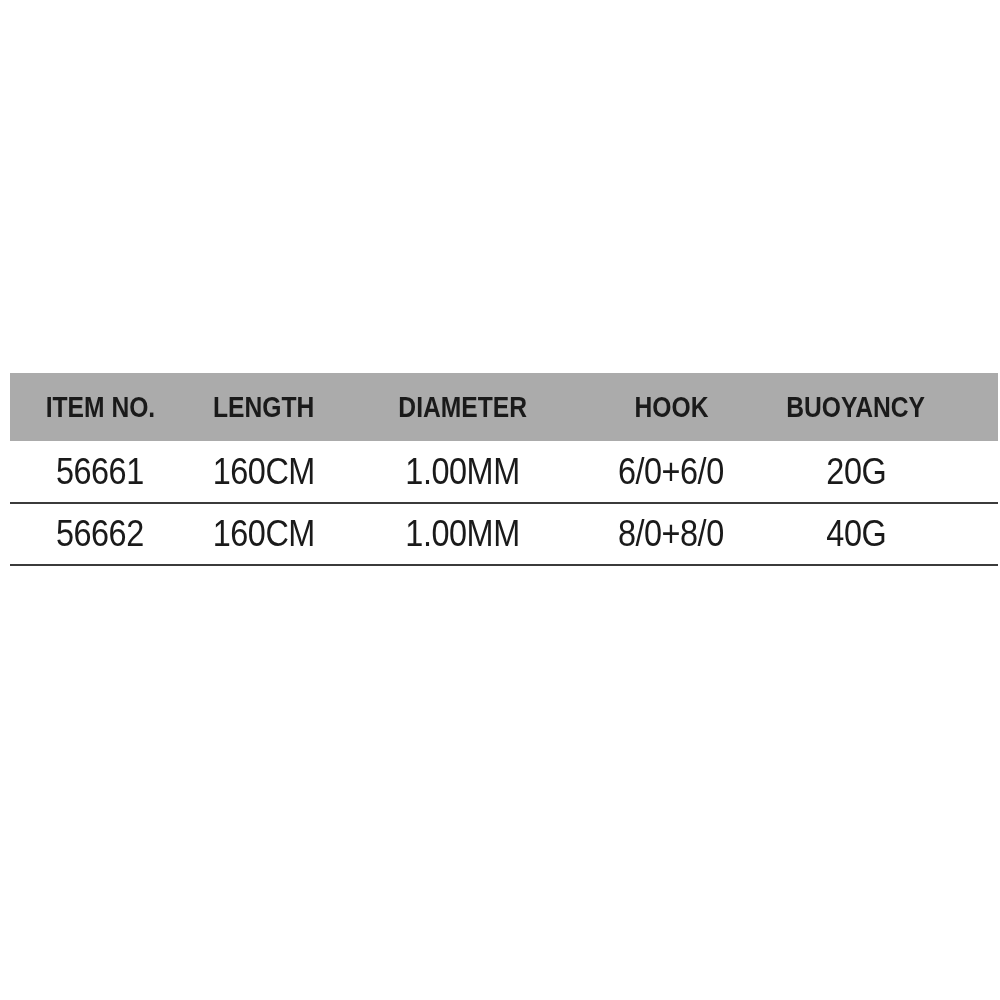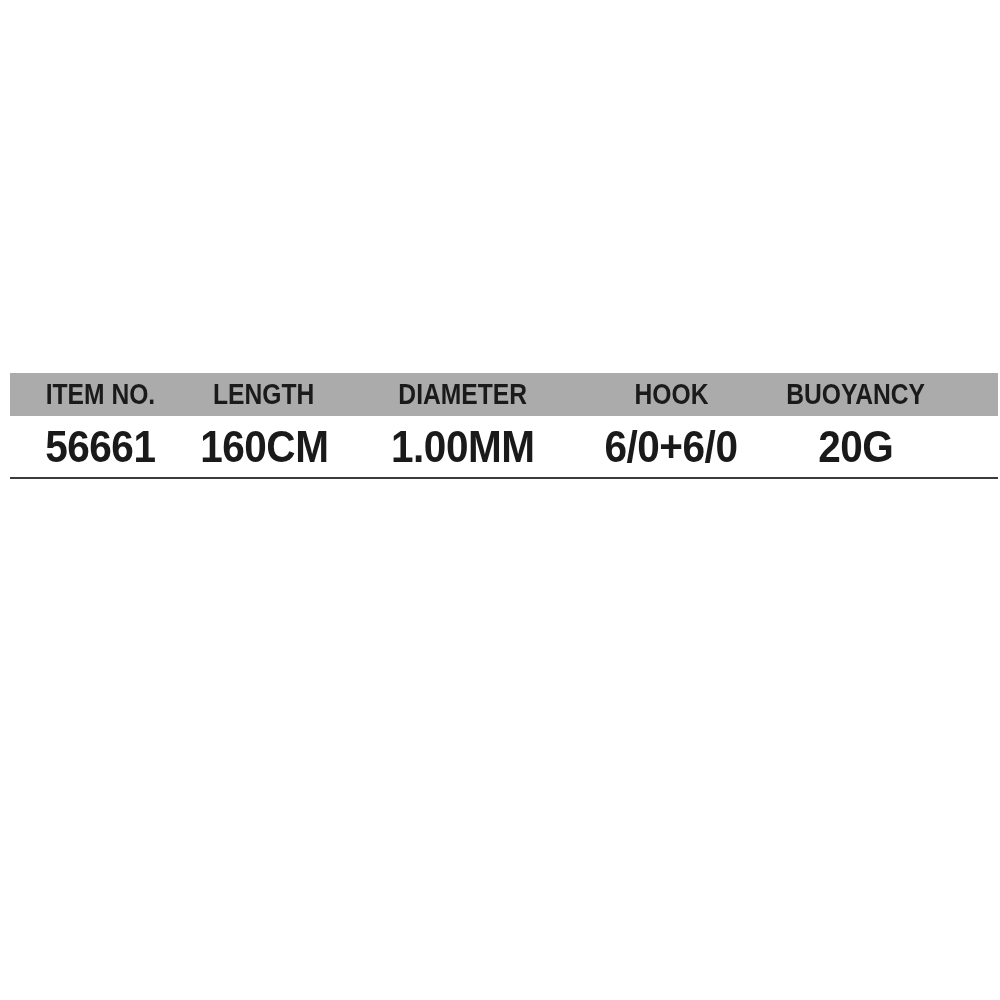--- a/index.html
+++ b/index.html
@@ -29,36 +29,36 @@
     table-layout:fixed;
   }
   table.spec th, table.spec td{
     text-align:center;
     vertical-align:middle;
     padding:0;
     white-space:nowrap;
     overflow:visible;
   }
   thead tr{
-    height:43px;
+    height:68px;
     background:var(--header-bg);
   }
   thead th{
     font-weight:bold;
     font-size:29px;
     color:var(--text-color);
   }
   tbody tr{
     height:62px;
     background:transparent;
     border-bottom:2px solid var(--line-color);
   }
   tbody td{
-    font-weight:bold;
-    font-size:45px;
+    font-weight:normal;
+    font-size:36px;
     color:var(--text-color);
   }
   
   .cnd{
     display:inline-block;
     transform:scaleX(0.9);
     transform-origin:center center;
     letter-spacing:-0.5px;
   }
   thead .cnd{
@@ -91,15 +91,23 @@
     </thead>
     <tbody>
       <tr>
         <td><span class="cnd">56661</span></td>
         <td><span class="cnd">160CM</span></td>
         <td><span class="cnd">1.00MM</span></td>
         <td><span class="cnd">6/0+6/0</span></td>
         <td><span class="cnd">20G</span></td>
         <td></td>
       </tr>
+      <tr>
+        <td><span class="cnd">56662</span></td>
+        <td><span class="cnd">160CM</span></td>
+        <td><span class="cnd">1.00MM</span></td>
+        <td><span class="cnd">8/0+8/0</span></td>
+        <td><span class="cnd">40G</span></td>
+        <td></td>
+      </tr>
     </tbody>
   </table>
 </div>
 
 </body></html>

